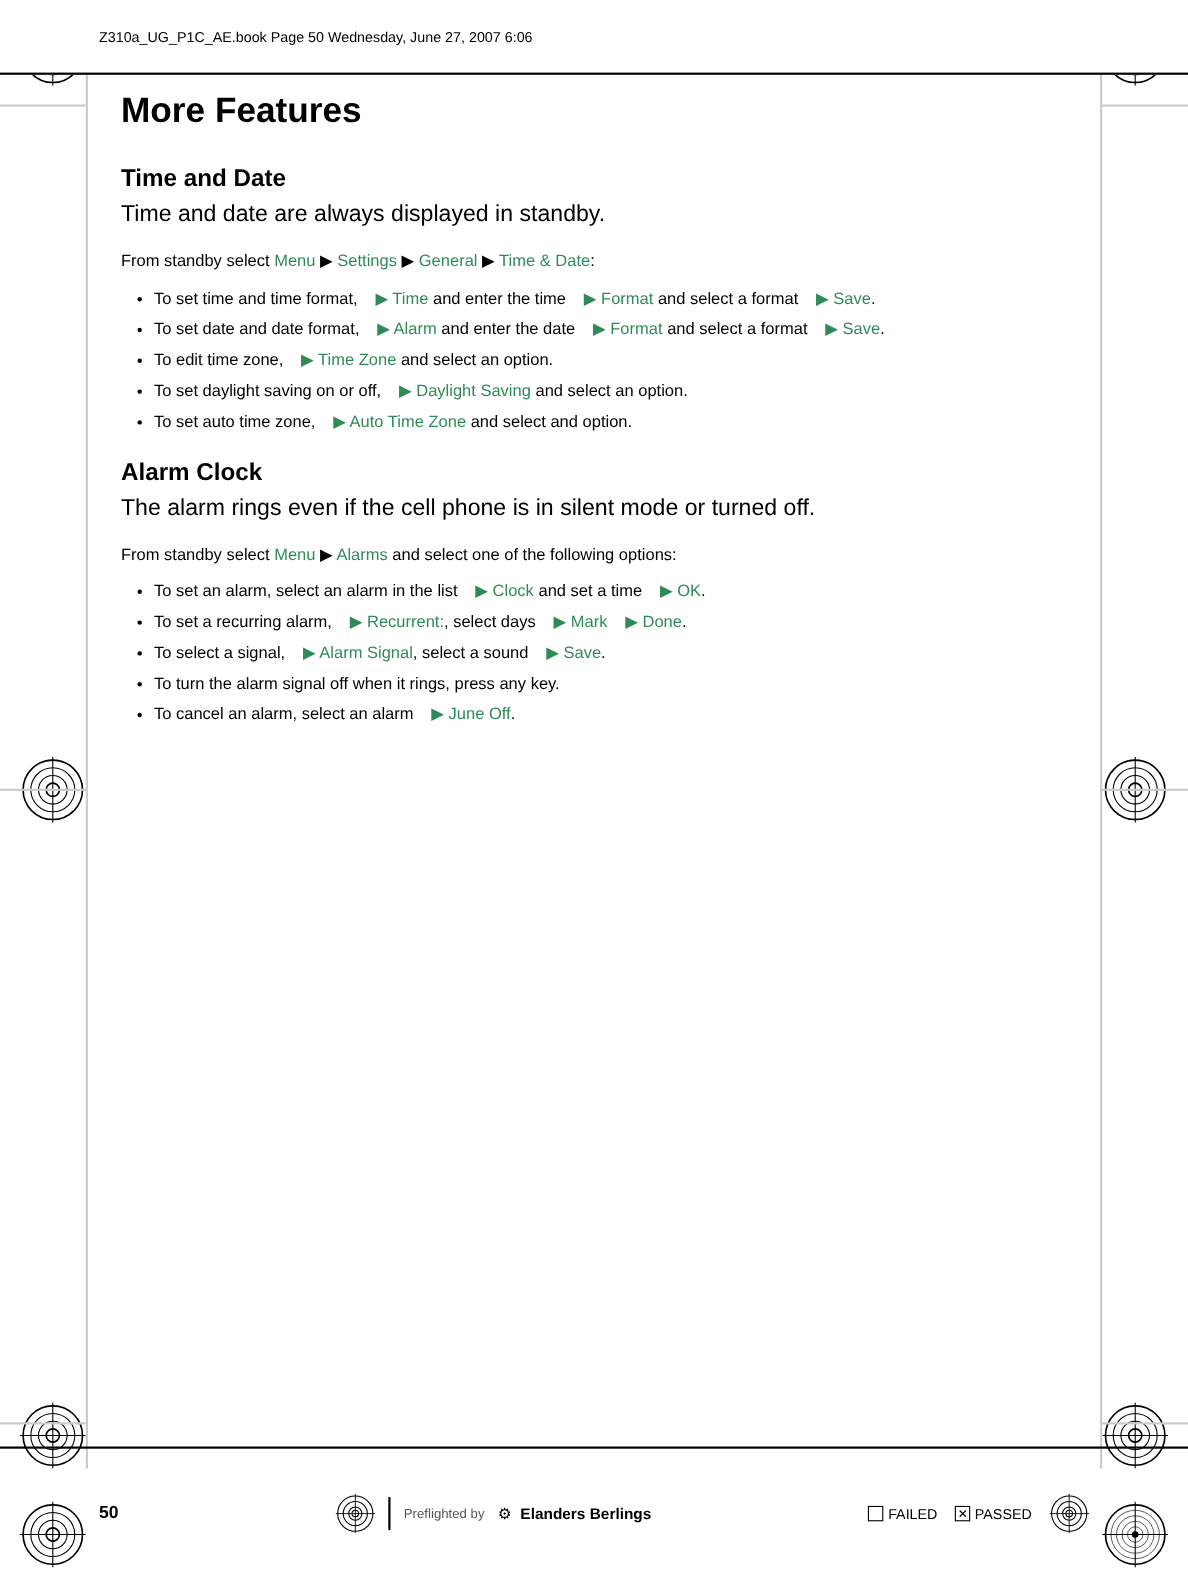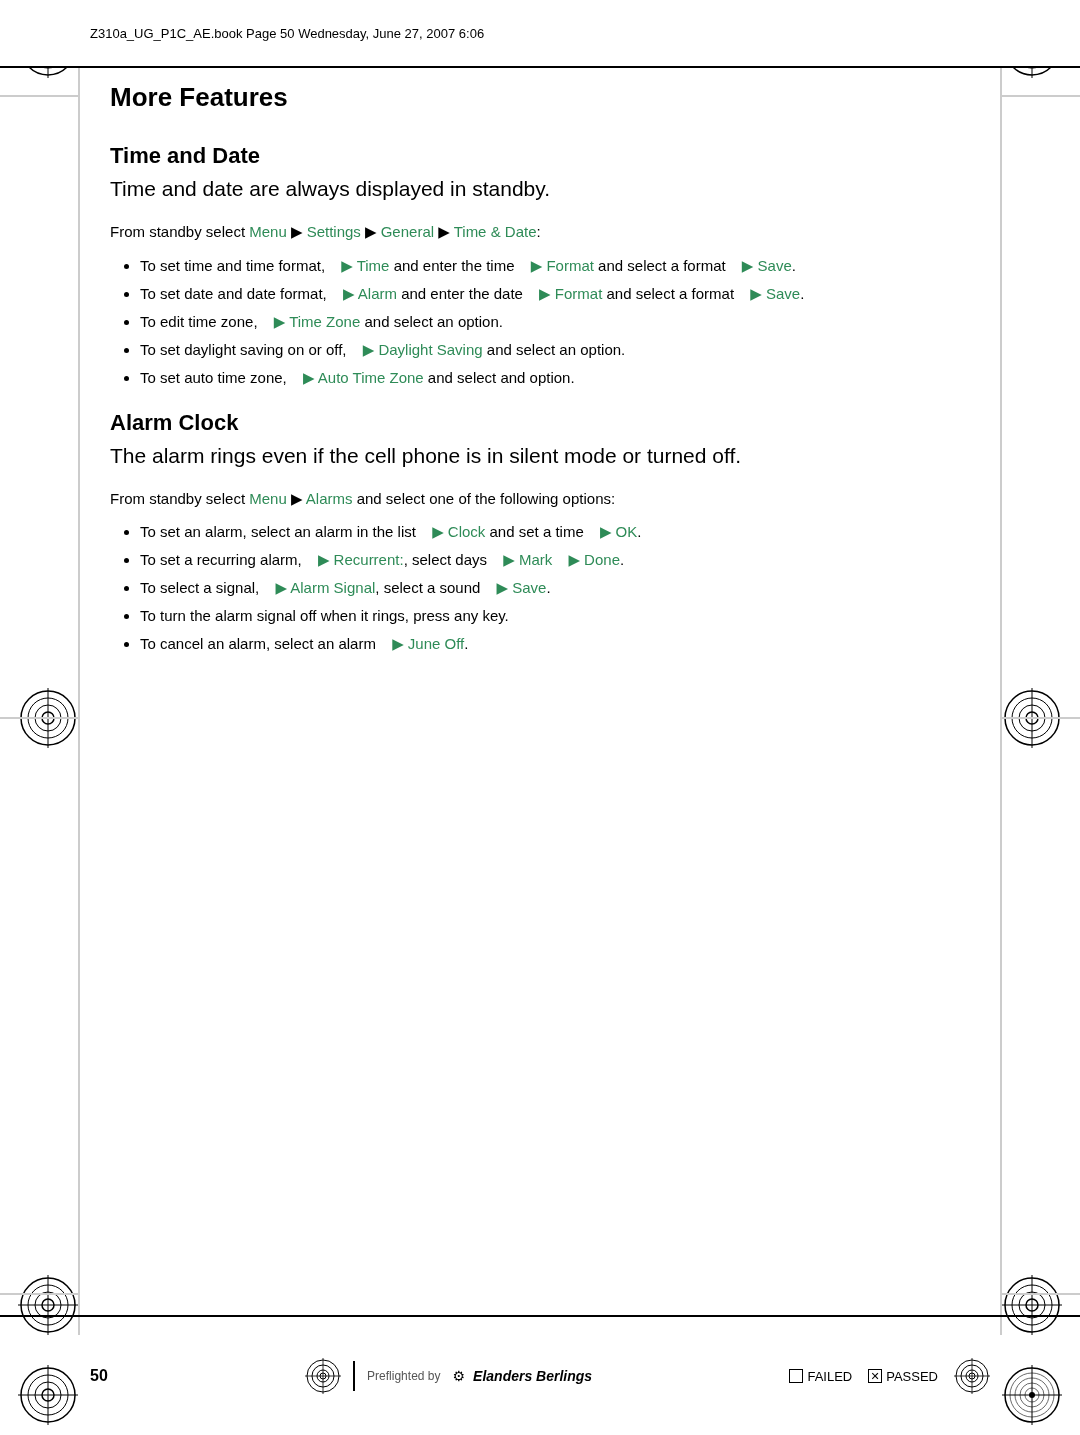--- a/index.html
+++ b/index.html
@@ -53,21 +53,21 @@
     .content {
       position: absolute;
       top: 52px;
       left: 90px;
       right: 90px;
       bottom: 100px;
       padding: 30px 20px 20px 20px;
     }
 
     .page-title {
-      font-size: 26px;
+      font-size: 32px;
       font-weight: bold;
       margin-bottom: 30px;
       color: #000;
     }
 
     .section-title {
       font-size: 22px;
       font-weight: bold;
       margin-bottom: 8px;
       color: #000;
@@ -398,21 +398,21 @@
         <circle cx="18" cy="18" r="11" fill="none" stroke="#000" stroke-width="1"></circle>
         <circle cx="18" cy="18" r="6" fill="none" stroke="#000" stroke-width="1"></circle>
         <circle cx="18" cy="18" r="3" fill="none" stroke="#000" stroke-width="1"></circle>
         <line x1="18" y1="0" x2="18" y2="36" stroke="#000" stroke-width="0.8"></line>
         <line x1="0" y1="18" x2="36" y2="18" stroke="#000" stroke-width="0.8"></line>
       </svg>
     </div>
     <div style="width:2px;height:30px;background:#000;margin:0 4px;"></div>
     <span style="font-size:12px;color:#555;">Preflighted by</span>
     <span style="font-size:14px;margin-left:4px;">⚙</span>
-    <span class="brand-text" style="font-size:14px;font-weight:bold;font-style:italic;">Elanders Berlings</span>
+    <span class="brand-text" style="font-size:14px;font-weight:bold;">Elanders Berlings</span>
   </div>
 
   <div class="footer-checkboxes">
     <div class="checkbox-item">
       <span class="checkbox-box"></span>
       <span>FAILED</span>
     </div>
     <div class="checkbox-item">
       <span class="checkbox-box" style="background:#fff;">✕</span>
       <span>PASSED</span>

